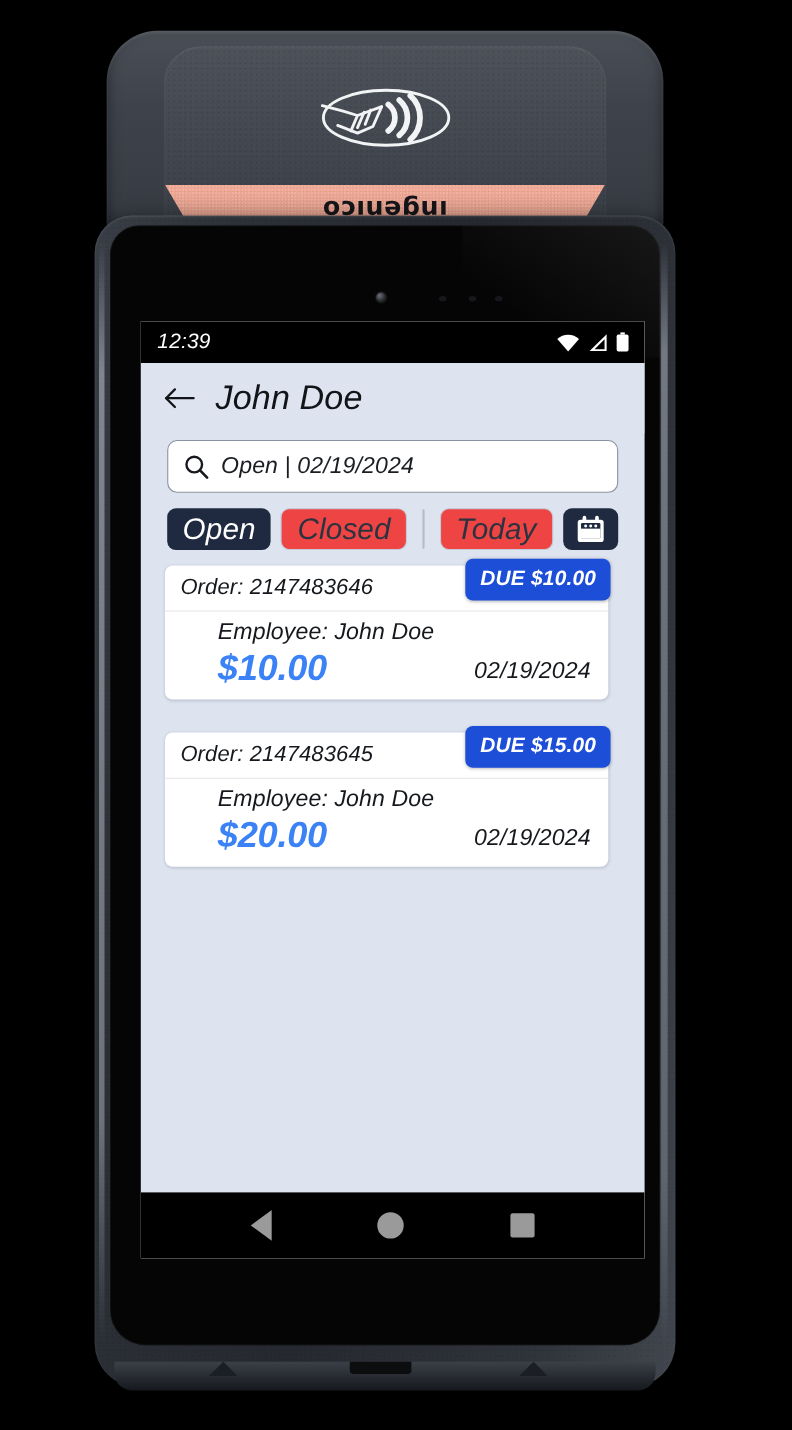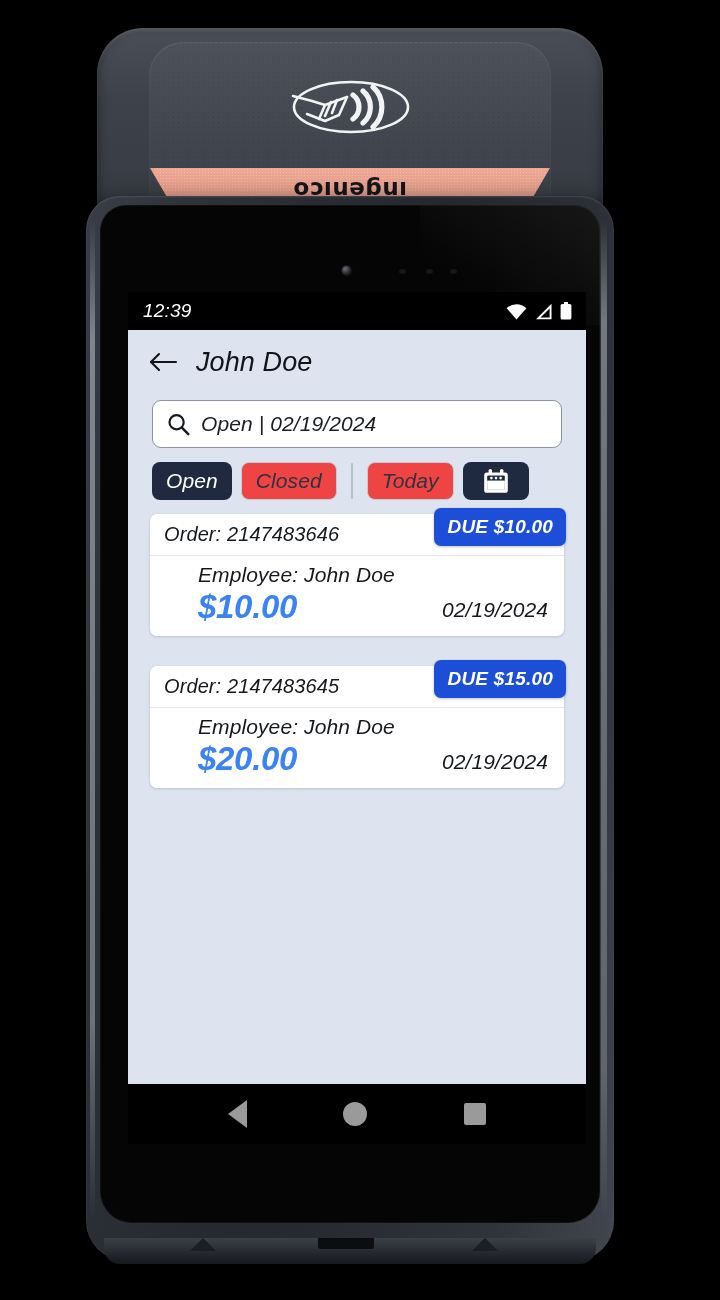--- a/index.html
+++ b/index.html
@@ -124,44 +124,44 @@
     display: flex; align-items: center; justify-content: space-between;
     padding: 0 14px 0 15px;
   }
   .status-time { font-size: 19px; font-weight: 500; letter-spacing: .2px; font-family: "Liberation Sans", sans-serif; }
   .status-icons { display: flex; align-items: center; gap: 7px; }
 
   
   .appbar { height: 64px; display: flex; align-items: center; padding-left: 18px; background: #dde3ef; }
   .back-arrow { width: 34px; height: 34px; display: flex; align-items: center; justify-content: center;
                 margin-right: 16px; }
-  .appbar-title { font-size: 27px; color: #111418; letter-spacing: .1px; }
+  .appbar-title { font-size: 31px; color: #111418; letter-spacing: .1px; }
 
   
   .search-wrap { padding: 6px 24px 0 24px; text-align: right; }
   .search-box {
     height: 48px; background: #fff; border: 1px solid #8b93a3; border-radius: 9px;
     display: flex; align-items: center; padding: 0 14px; gap: 11px;
   }
   .search-text { font-size: 21px; color: #1a1d21; letter-spacing: .1px; }
 
   
   .filters { display: flex; align-items: center; padding: 14px 24px 0 24px; gap: 9px; }
   .chip {
     height: 38px; border-radius: 8px; display: flex; align-items: center; justify-content: center;
-    padding: 0 14px; font-size: 21px; letter-spacing: .1px;
+    padding: 0 14px; font-size: 27px; letter-spacing: .1px;
   }
   .chip.active { background: #1f2a40; color: #fff; }
   .chip.idle { background: #ef4444; color: #2c3340; border: 1px solid #c3cbd9; }
   .chip-divider { width: 2px; height: 36px; background: #b6bdcb; margin: 0 5px; border-radius: 1px; }
   .cal-btn { width: 66px; height: 38px; border-radius: 8px; background: #1f2a40;
              display: flex; align-items: center; justify-content: center; }
 
   
-  .cards { padding: 14px 22px 0 22px; display: flex; flex-direction: column; gap: 30px; }
+  .cards { padding: 14px 33px 0 22px; display: flex; flex-direction: column; gap: 30px; }
   .card { position: relative; background: #fff; border-radius: 7px; box-shadow: 0 1px 3px rgba(30,40,60,.18); }
   .card-top { height: 42px; display: flex; align-items: center; padding: 0 14px;
               border-bottom: 1px solid #e7e7e9; }
   .order-no { font-size: 20px; color: #15181c; letter-spacing: .1px; }
   .due-badge {
     position: absolute; right: -2px; top: -6px; height: 38px; padding: 0 13px;
     background: #1d4ed8; color: #fff; border-radius: 7px;
     display: flex; align-items: center; justify-content: center;
     font-size: 19px; font-weight: 700; letter-spacing: .2px;
     box-shadow: 0 1px 3px rgba(0,0,0,.25);

